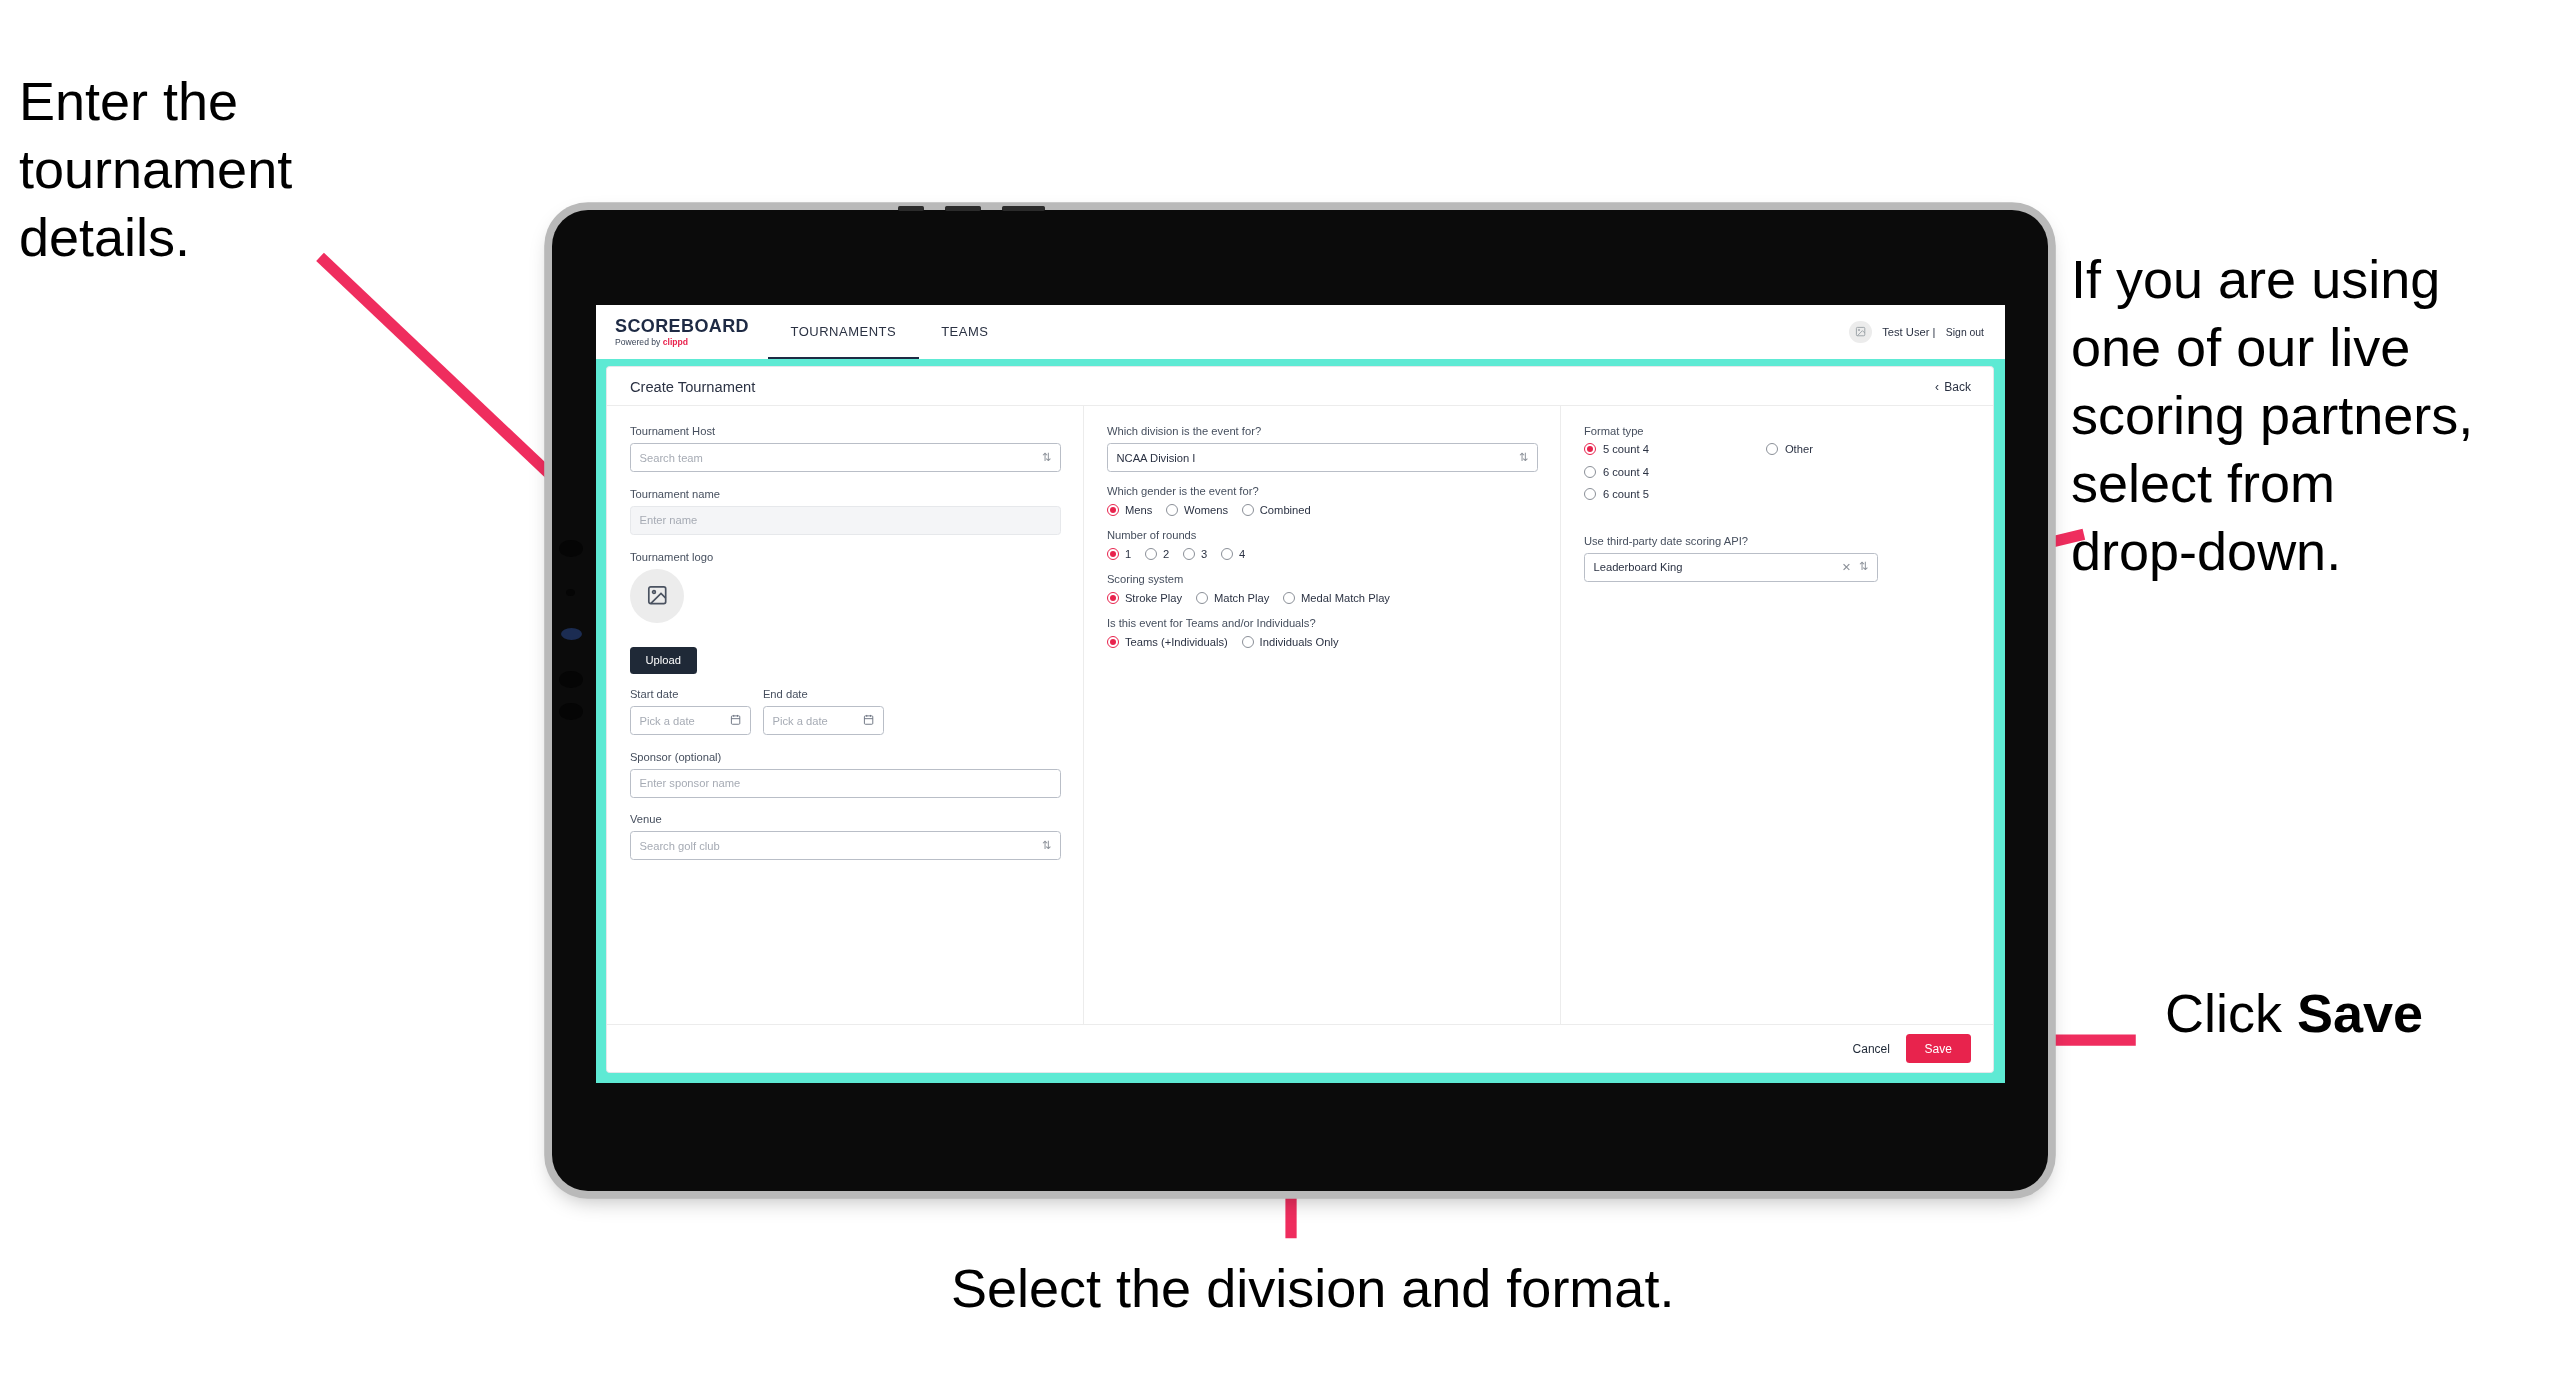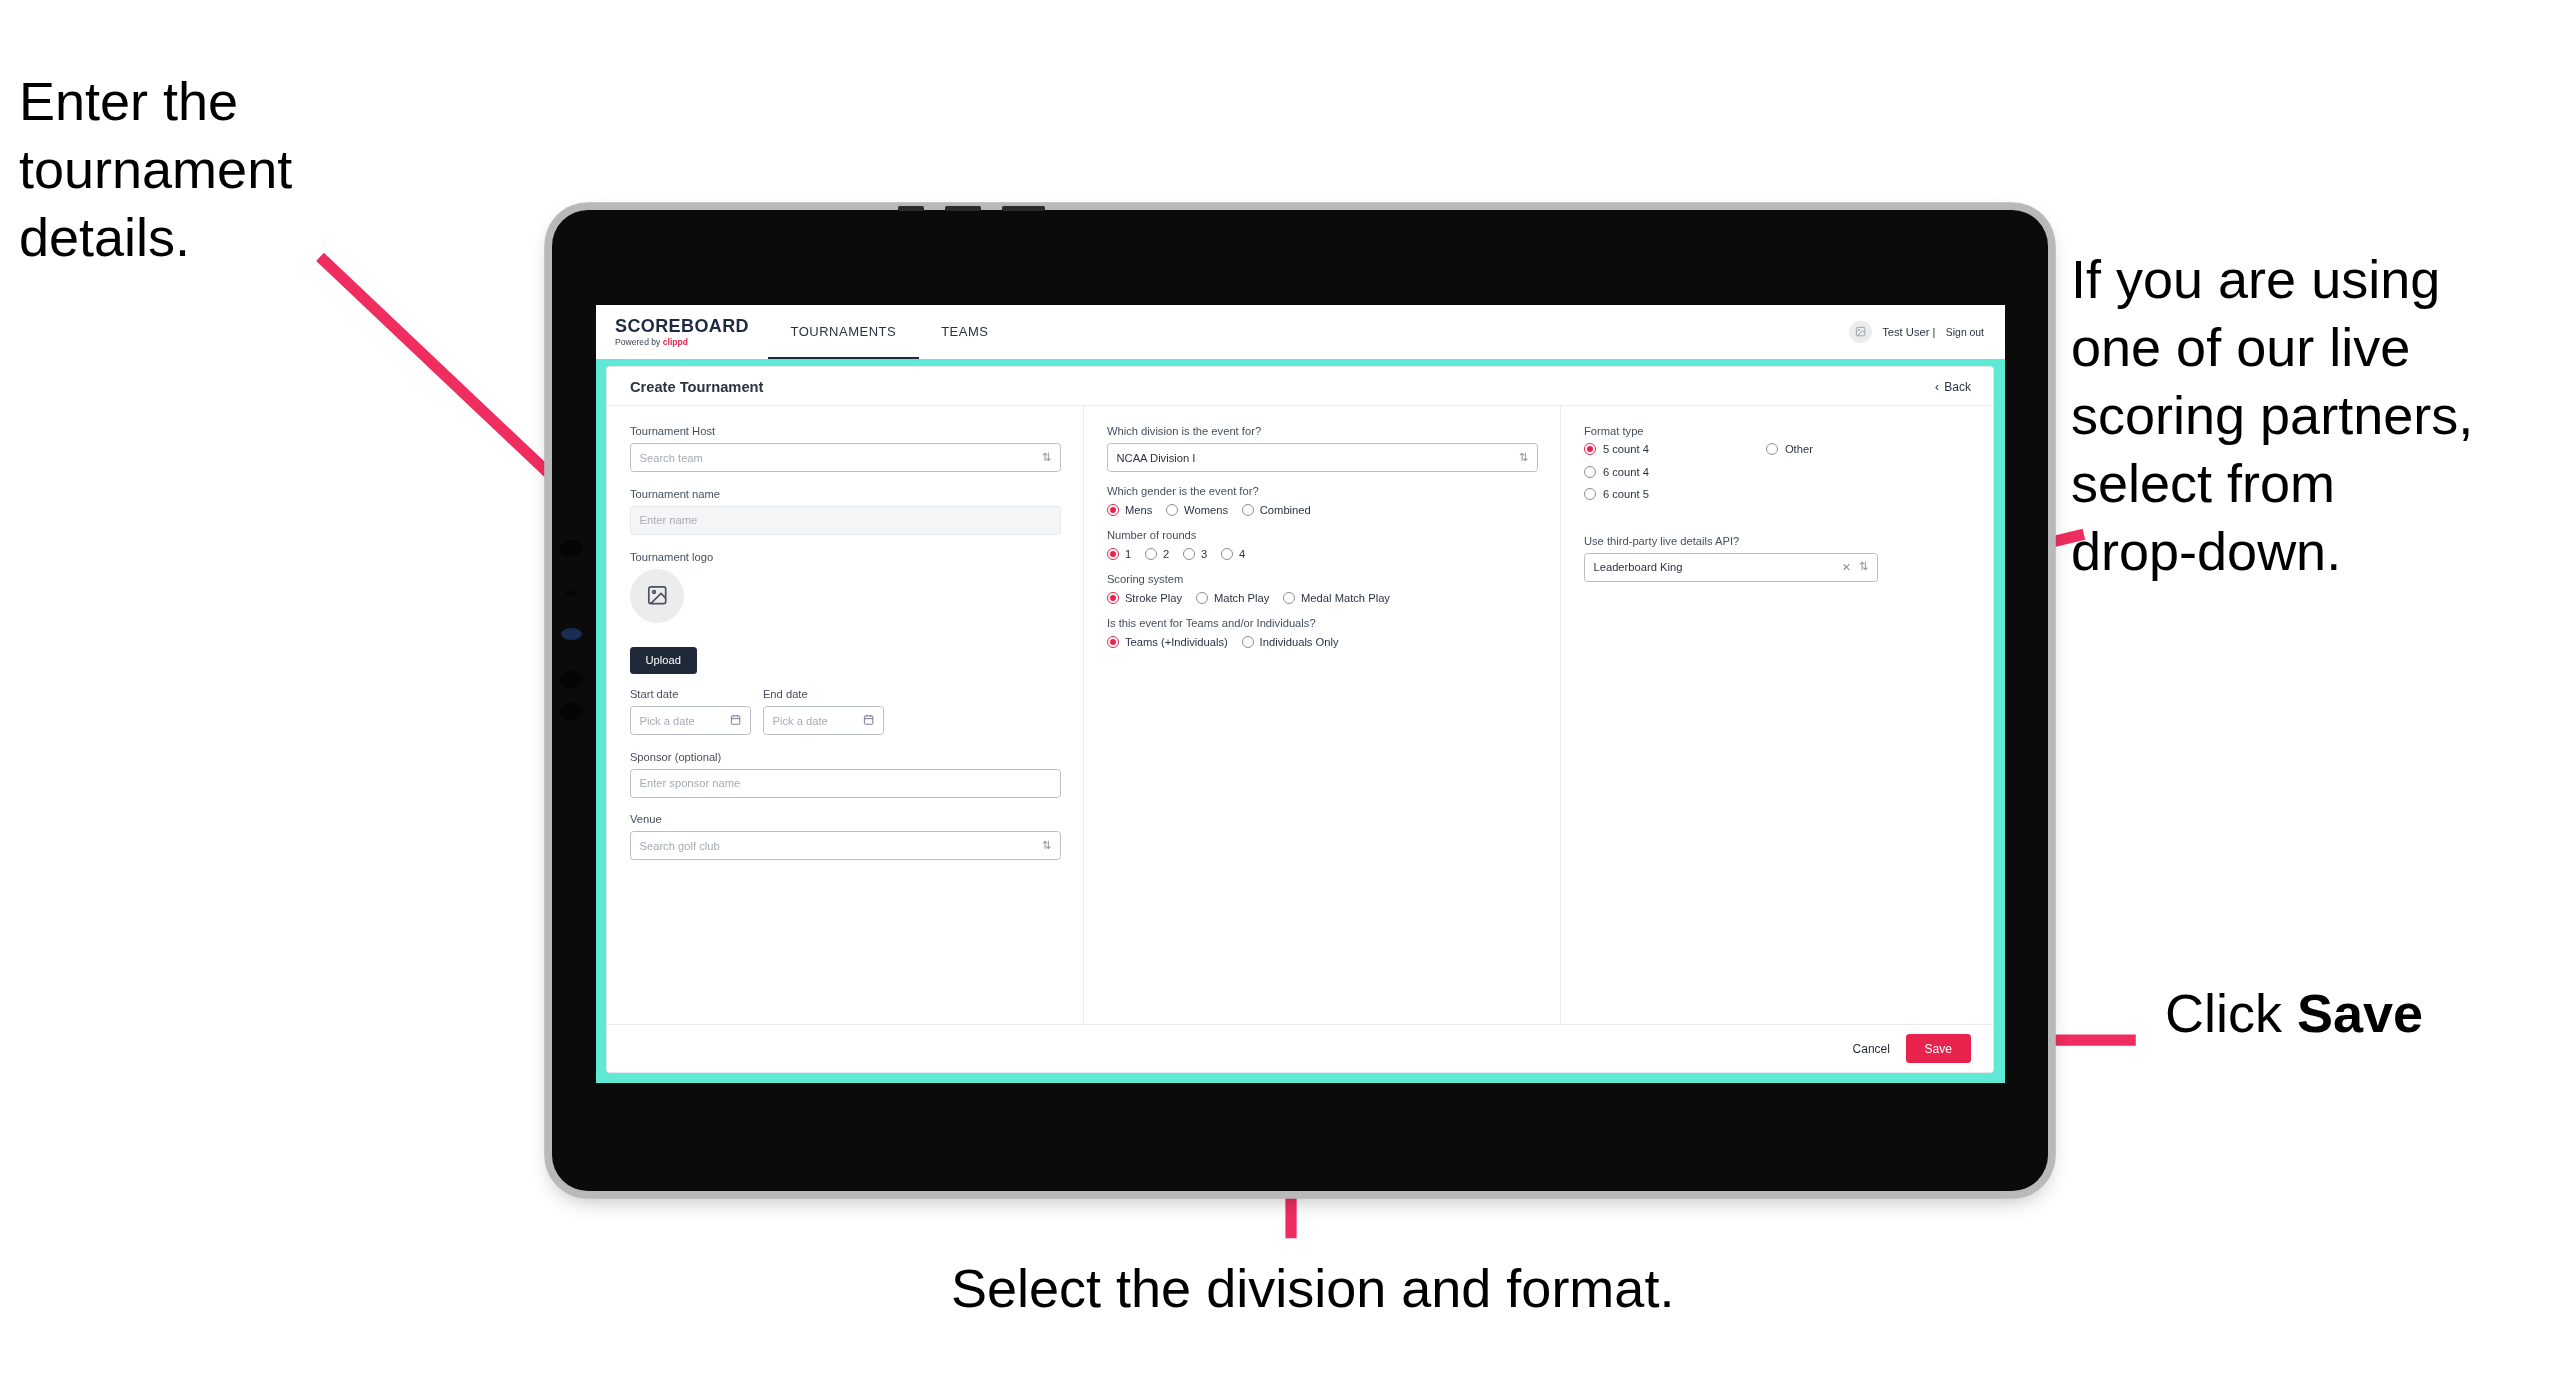--- a/index.html
+++ b/index.html
@@ -93,21 +93,21 @@
   #page-card {
     position: absolute; left: 10.4px; top: 61px;
     width: 1388px; height: 707px;
     background: #fff; border: 0.9px solid #e5e7eb; border-radius: 3.5px;
     display: flex; flex-direction: column;
   }
   #card-top {
     display: flex; align-items: center; justify-content: space-between;
     padding: 12px 22.5px 10.4px 22.5px;
   }
-  #page-title { font-size: 14.7px; color: #2b3243; font-weight: bold; }
+  #page-title { font-size: 14.7px; color: #2b3243; }
   #back-link { font-size: 12px; color: #2b3243; cursor: pointer; display:flex; align-items:center; gap:5.2px;}
 
   #cols { display: flex; flex: 1; border-top: 0.9px solid #ececec; }
   .col { padding: 19px 22.5px 0 22.5px; }
   #col-1 { width: 477px; border-right: 0.9px solid #ececec; }
   #col-2 { width: 477px; border-right: 0.9px solid #ececec; }
   #col-3 { flex: 1; }
 
   .fld-label { font-size: 11.2px; color: #464f5e; margin-bottom: 6px; }
   .fld-label.mt { margin-top: 15.6px; }
@@ -401,21 +401,21 @@
                   </div>
               </div>
               <div>
                 <div class="fmt-row">
                     <span class="rdo"></span>
                     <span class="rdo-lbl">Other</span>
                   </div>
               </div>
             </div>
 
-            <div class="fld-label" style="margin-top:24px">Use third-party live details API?</div>
+            <div class="fld-label" style="margin-top:24px">Use third-party date scoring API?</div>
             <div class="inp filled" style="width:294px">
               <span>Leaderboard King</span>
               <span class="clear-x">✕</span>
               <span class="sel-caret" style="margin-left:0">⇅</span>
             </div>
           </div>
 
         </div>
 
         <div id="card-footer">

